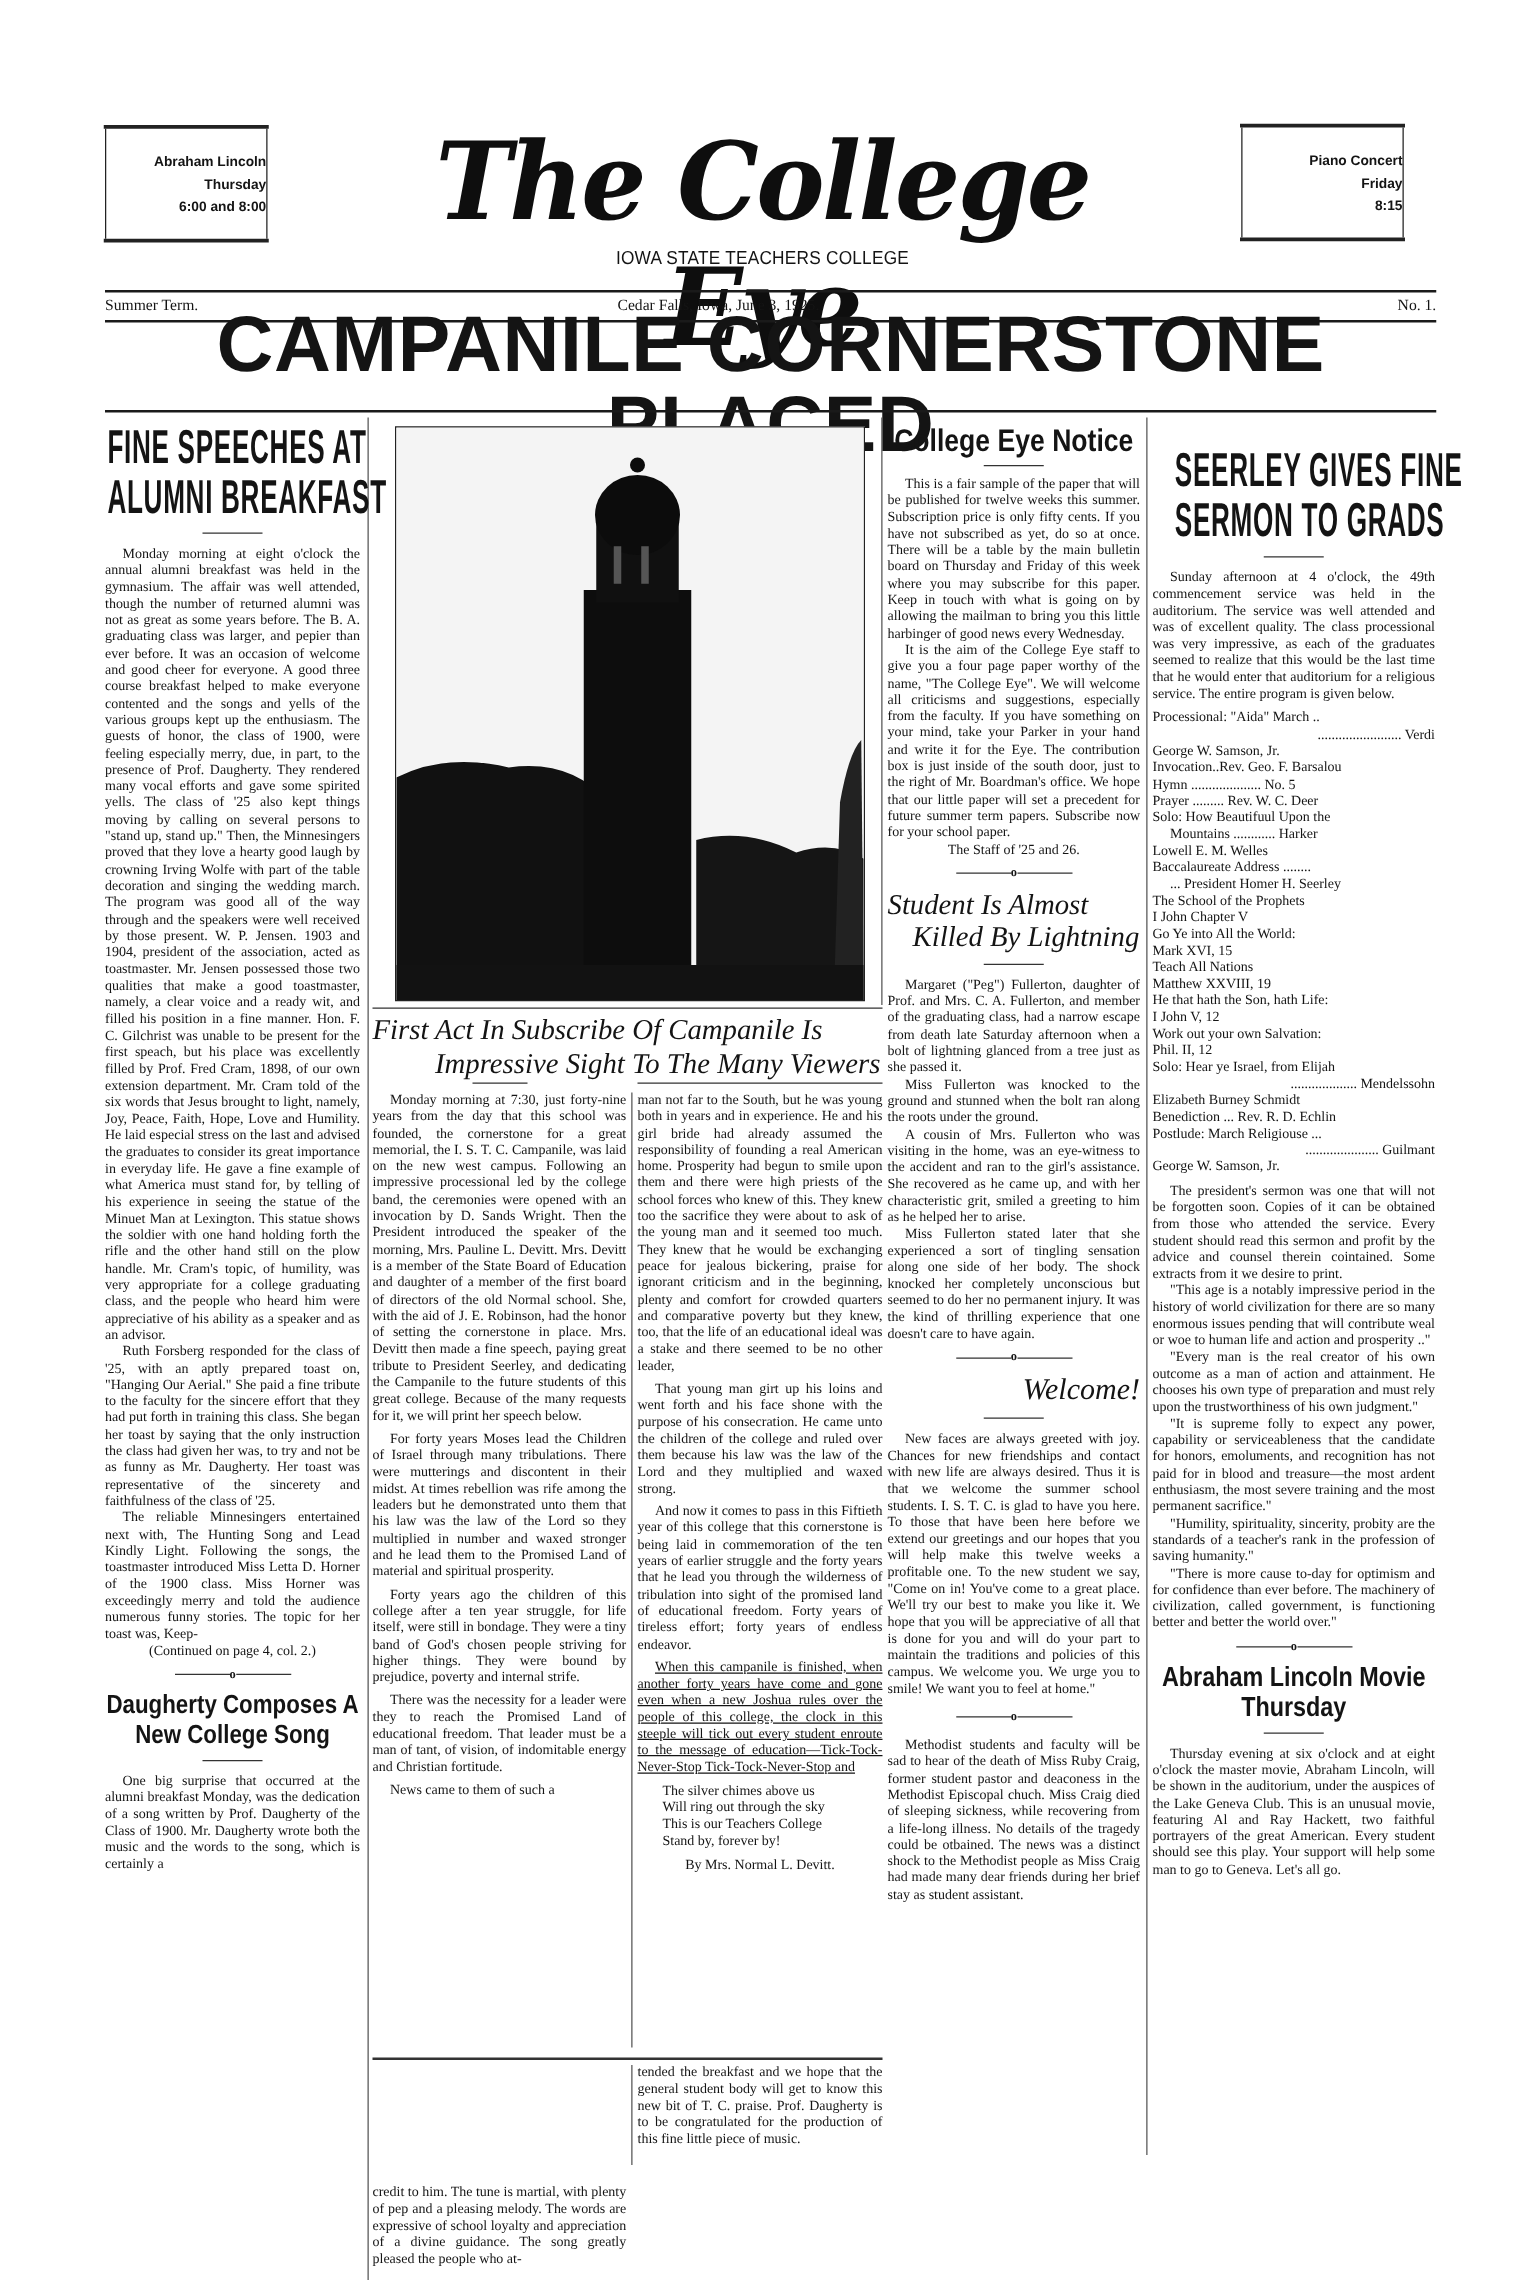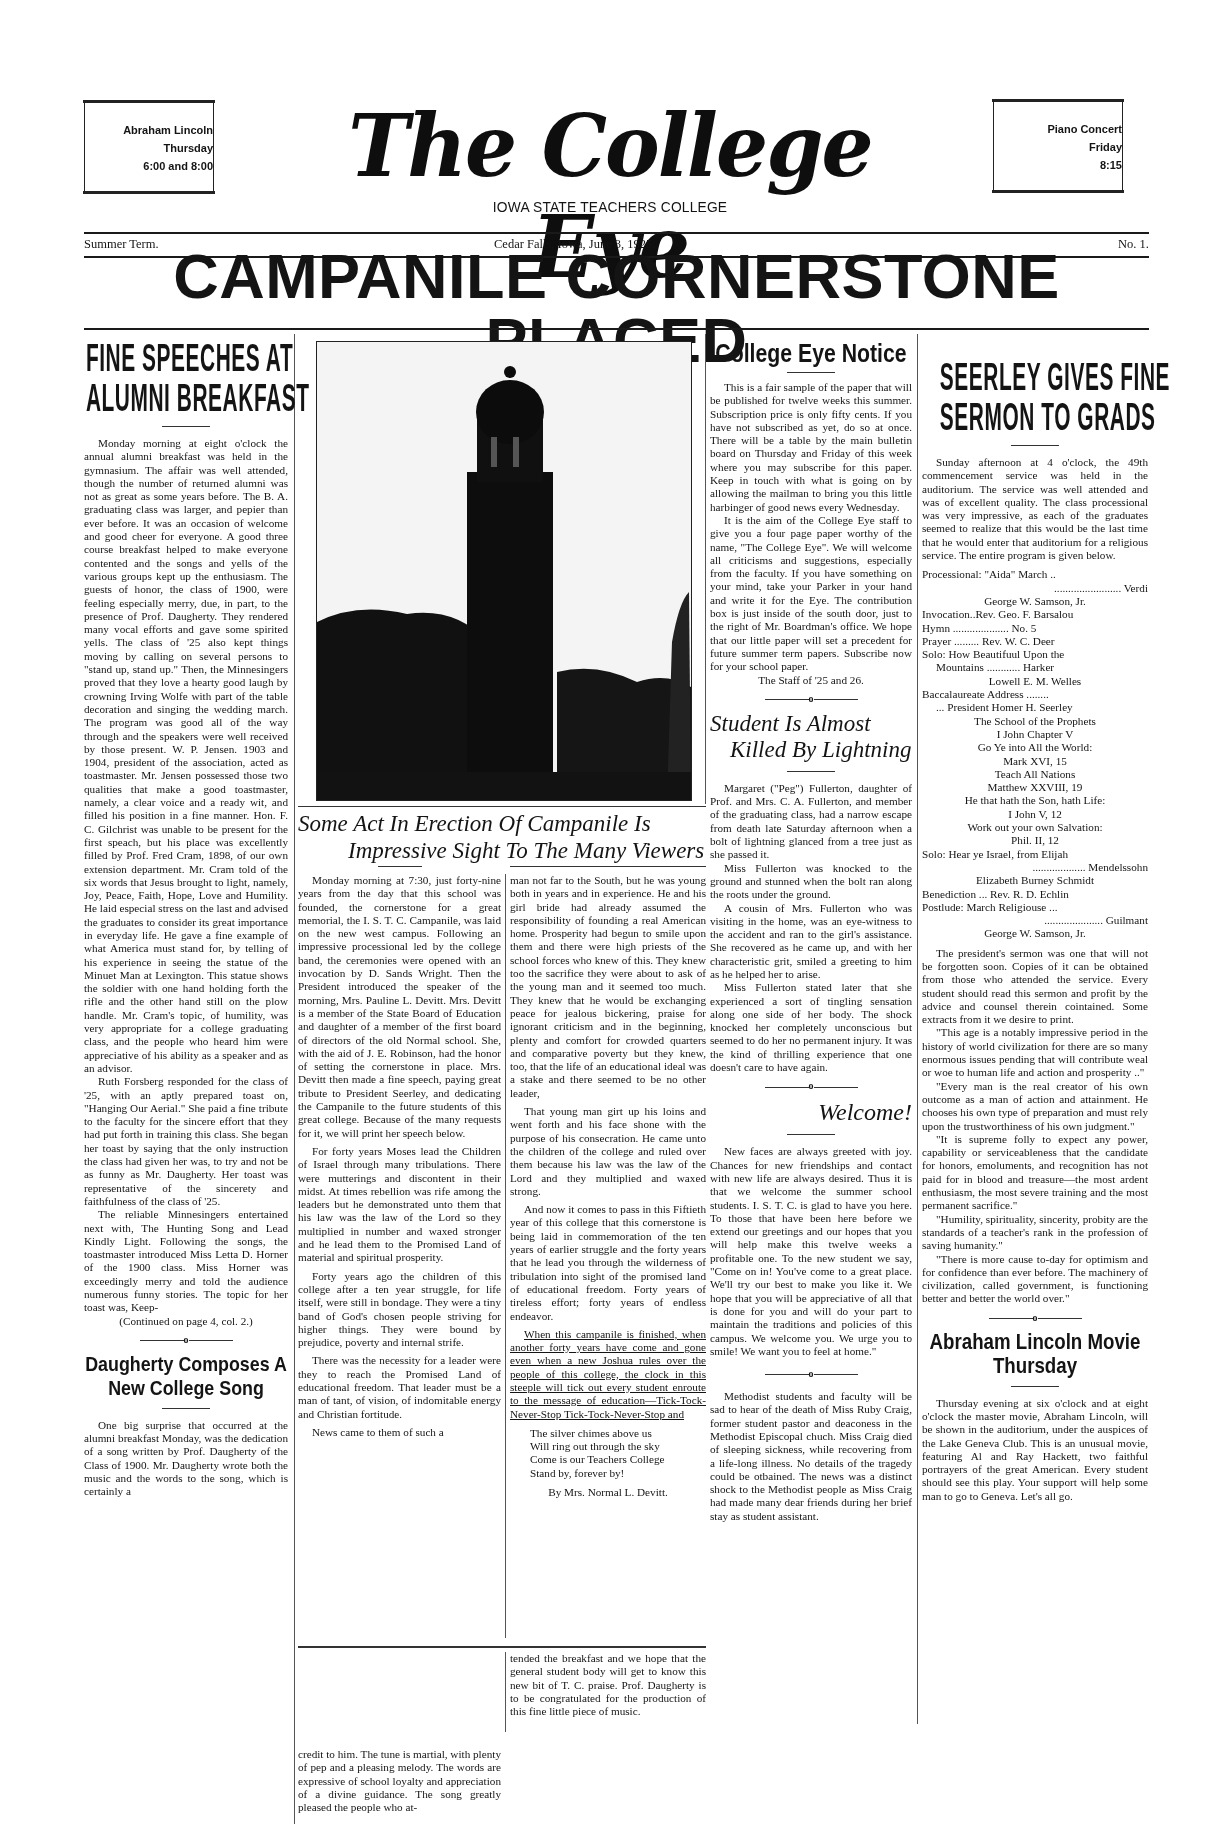--- a/index.html
+++ b/index.html
@@ -21,21 +21,21 @@
   .col { position: absolute; font-size: 11.2px; line-height: 13.3px; text-align: justify; hyphens: auto; }
   .col p { margin: 0; text-indent: 14px; }
   .vrule { position: absolute; width: 1px; background: #555; }
   .condhead { font-family: "Liberation Sans", sans-serif; font-weight: bold; font-size: 38px; line-height: 40px; text-align: center; transform: scaleX(0.55); transform-origin: center top; white-space: nowrap; letter-spacing: 1px; margin: 0 -80px; }
   .boldhead { font-family: "Liberation Sans", sans-serif; font-weight: bold; font-size: 21px; line-height: 24px; text-align: center; transform: scaleX(0.85); white-space: nowrap; margin: 0 -20px; }
   .italhead { font-family: "Liberation Serif", serif; font-style: italic; font-size: 23px; line-height: 27px; }
   .shortrule { width: 48px; height: 1px; background: #333; margin: 8px auto 10px; }
   .divider { text-align: center; font-size: 10px; line-height: 12px; margin: 6px 0; }
   .divider span { display: inline-block; width: 44px; height: 1px; background: #333; vertical-align: middle; }
   .prog { text-indent: 0 !important; }
-  .prog.c { text-align: center; }
+  .prog.c { }
   .poem p { text-indent: 0; text-align: left; padding-left: 20px; }
   .photo { position: absolute; left: 316px; top: 341px; width: 374px; height: 458px; border: 1.5px solid #222; background: #f8f8f8; overflow: hidden; }
 </style>
 </head>
 <body>
 
 <div class="ear" style="left:84px;">
   <div>Abraham Lincoln</div>
   <div>Thursday</div>
   <div>6:00 and 8:00</div>
@@ -89,21 +89,21 @@
     <ellipse cx="193" cy="70" rx="34" ry="32" fill="#0c0c0c"></ellipse>
     <circle cx="193" cy="30" r="6" fill="#0c0c0c"></circle>
     <rect x="174" y="95" width="6" height="30" fill="#555"></rect>
     <rect x="196" y="95" width="6" height="30" fill="#555"></rect>
     <rect x="0" y="430" width="374" height="28" fill="#121212"></rect>
   </svg>
 </div>
 <div class="abs" style="left:298px; top:806px; width:408px; height:1px; background:#333;"></div>
 
 <div class="abs italhead" style="left:298px; top:810px; width:410px;">
-  <div>Some Act In Erection Of Campanile Is</div>
+  <div>First Act In Subscribe Of Campanile Is</div>
   <div style="padding-left:50px;">Impressive Sight To The Many Viewers</div>
 </div>
 <div class="abs" style="left:378px; top:866px; width:44px; height:1px; background:#333;"></div>
 <div class="abs" style="left:510px; top:866px; width:196px; height:1px; background:#333;"></div>
 
 <div class="col" style="left:298px; top:874px; width:203px;">
   <p>Monday morning at 7:30, just forty-nine years from the day that this school was founded, the cornerstone for a great memorial, the I. S. T. C. Campanile, was laid on the new west campus. Following an impressive processional led by the college band, the ceremonies were opened with an invocation by D. Sands Wright. Then the President introduced the speaker of the morning, Mrs. Pauline L. Devitt. Mrs. Devitt is a member of the State Board of Education and daughter of a member of the first board of directors of the old Normal school. She, with the aid of J. E. Robinson, had the honor of setting the cornerstone in place. Mrs. Devitt then made a fine speech, paying great tribute to President Seerley, and dedicating the Campanile to the future students of this great college. Because of the many requests for it, we will print her speech below.</p>
   <p style="margin-top:5px;">For forty years Moses lead the Children of Israel through many tribulations. There were mutterings and discontent in their midst. At times rebellion was rife among the leaders but he demonstrated unto them that his law was the law of the Lord so they multiplied in number and waxed stronger and he lead them to the Promised Land of material and spiritual prosperity.</p>
   <p style="margin-top:5px;">Forty years ago the children of this college after a ten year struggle, for life itself, were still in bondage. They were a tiny band of God's chosen people striving for higher things. They were bound by prejudice, poverty and internal strife.</p>
   <p style="margin-top:5px;">There was the necessity for a leader were they to reach the Promised Land of educational freedom. That leader must be a man of tant, of vision, of indomitable energy and Christian fortitude.</p>
@@ -111,21 +111,21 @@
 </div>
 <div class="vrule" style="left:505px; top:874px; height:764px;"></div>
 <div class="col" style="left:510px; top:874px; width:196px;">
   <p style="text-indent:0;">man not far to the South, but he was young both in years and in experience. He and his girl bride had already assumed the responsibility of founding a real American home. Prosperity had begun to smile upon them and there were high priests of the school forces who knew of this. They knew too the sacrifice they were about to ask of the young man and it seemed too much. They knew that he would be exchanging peace for jealous bickering, praise for ignorant criticism and in the beginning, plenty and comfort for crowded quarters and comparative poverty but they knew, too, that the life of an educational ideal was a stake and there seemed to be no other leader,</p>
   <p style="margin-top:5px;">That young man girt up his loins and went forth and his face shone with the purpose of his consecration. He came unto the children of the college and ruled over them because his law was the law of the Lord and they multiplied and waxed strong.</p>
   <p style="margin-top:5px;">And now it comes to pass in this Fiftieth year of this college that this cornerstone is being laid in commemoration of the ten years of earlier struggle and the forty years that he lead you through the wilderness of tribulation into sight of the promised land of educational freedom. Forty years of tireless effort; forty years of endless endeavor.</p>
   <p style="margin-top:5px;text-decoration:underline;">When this campanile is finished, when another forty years have come and gone even when a new Joshua rules over the people of this college, the clock in this steeple will tick out every student enroute to the message of education—Tick-Tock-Never-Stop Tick-Tock-Never-Stop and</p>
   <div class="poem" style="margin-top:6px;">
     <p>The silver chimes above us</p>
     <p>Will ring out through the sky</p>
-    <p>Come is our Teachers College</p>
+    <p>This is our Teachers College</p>
     <p>Stand by, forever by!</p>
   </div>
   <div style="text-align:center; margin-top:6px;">By Mrs. Normal L. Devitt.</div>
 </div>
 <div class="abs" style="left:298px; top:1646px; width:408px; height:2px; background:#333;"></div>
 
 <div class="col" style="left:298px; top:1748px; width:203px;">
   <p style="text-indent:0;">credit to him. The tune is martial, with plenty of pep and a pleasing melody. The words are expressive of school loyalty and appreciation of a divine guidance. The song greatly pleased the people who at-</p>
 </div>
 <div class="vrule" style="left:505px; top:1652px; height:80px;"></div>

